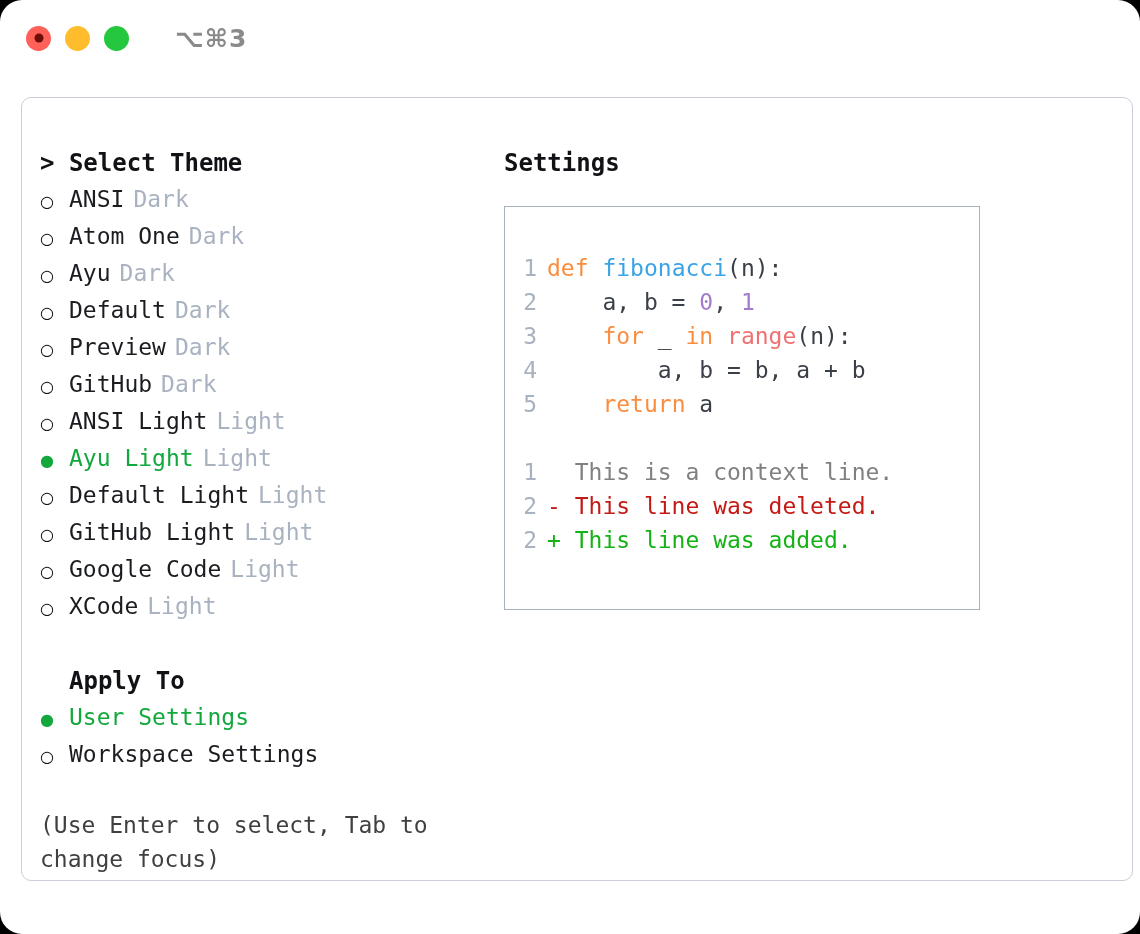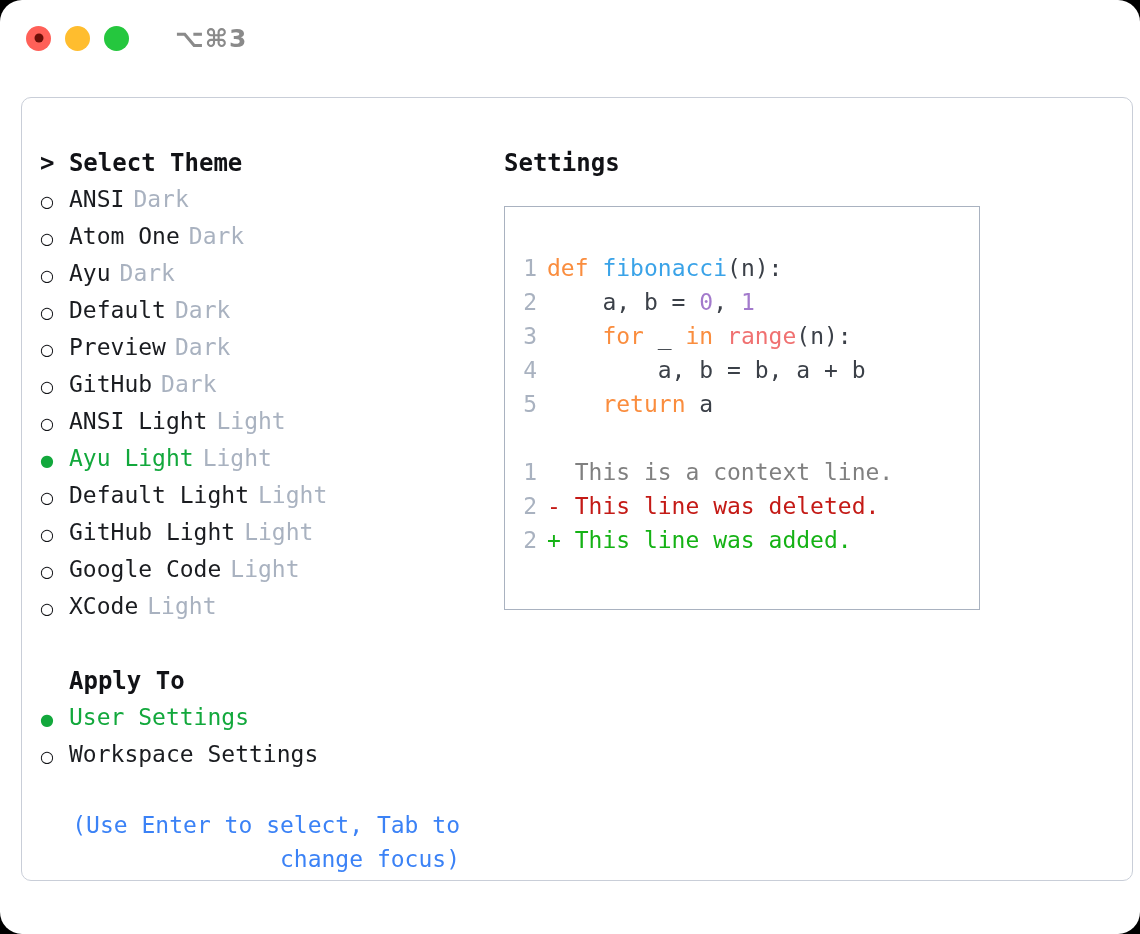--- a/index.html
+++ b/index.html
@@ -130,24 +130,23 @@
     padding-left: 9px;
     text-align: center;
   }
 
   .spacer-lg { height: 38px; }
   .spacer-md { height: 34px; }
 
   .hint {
     font-size: 23px;
     line-height: 34px;
-    color: #3b82f6;
+    color: #404040;
     width: 420px;
     white-space: pre-wrap;
-    text-align: right;
   }
 
   
   .right-col {
     flex: 1;
     padding: 48px 0 0 0;
     box-sizing: border-box;
     position: relative;
   }
   .preview-title {

